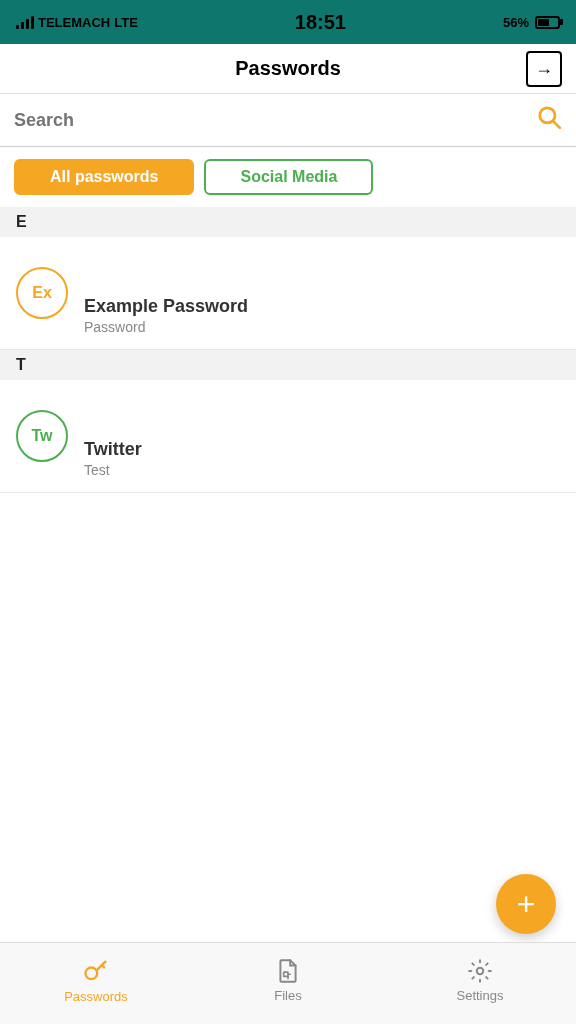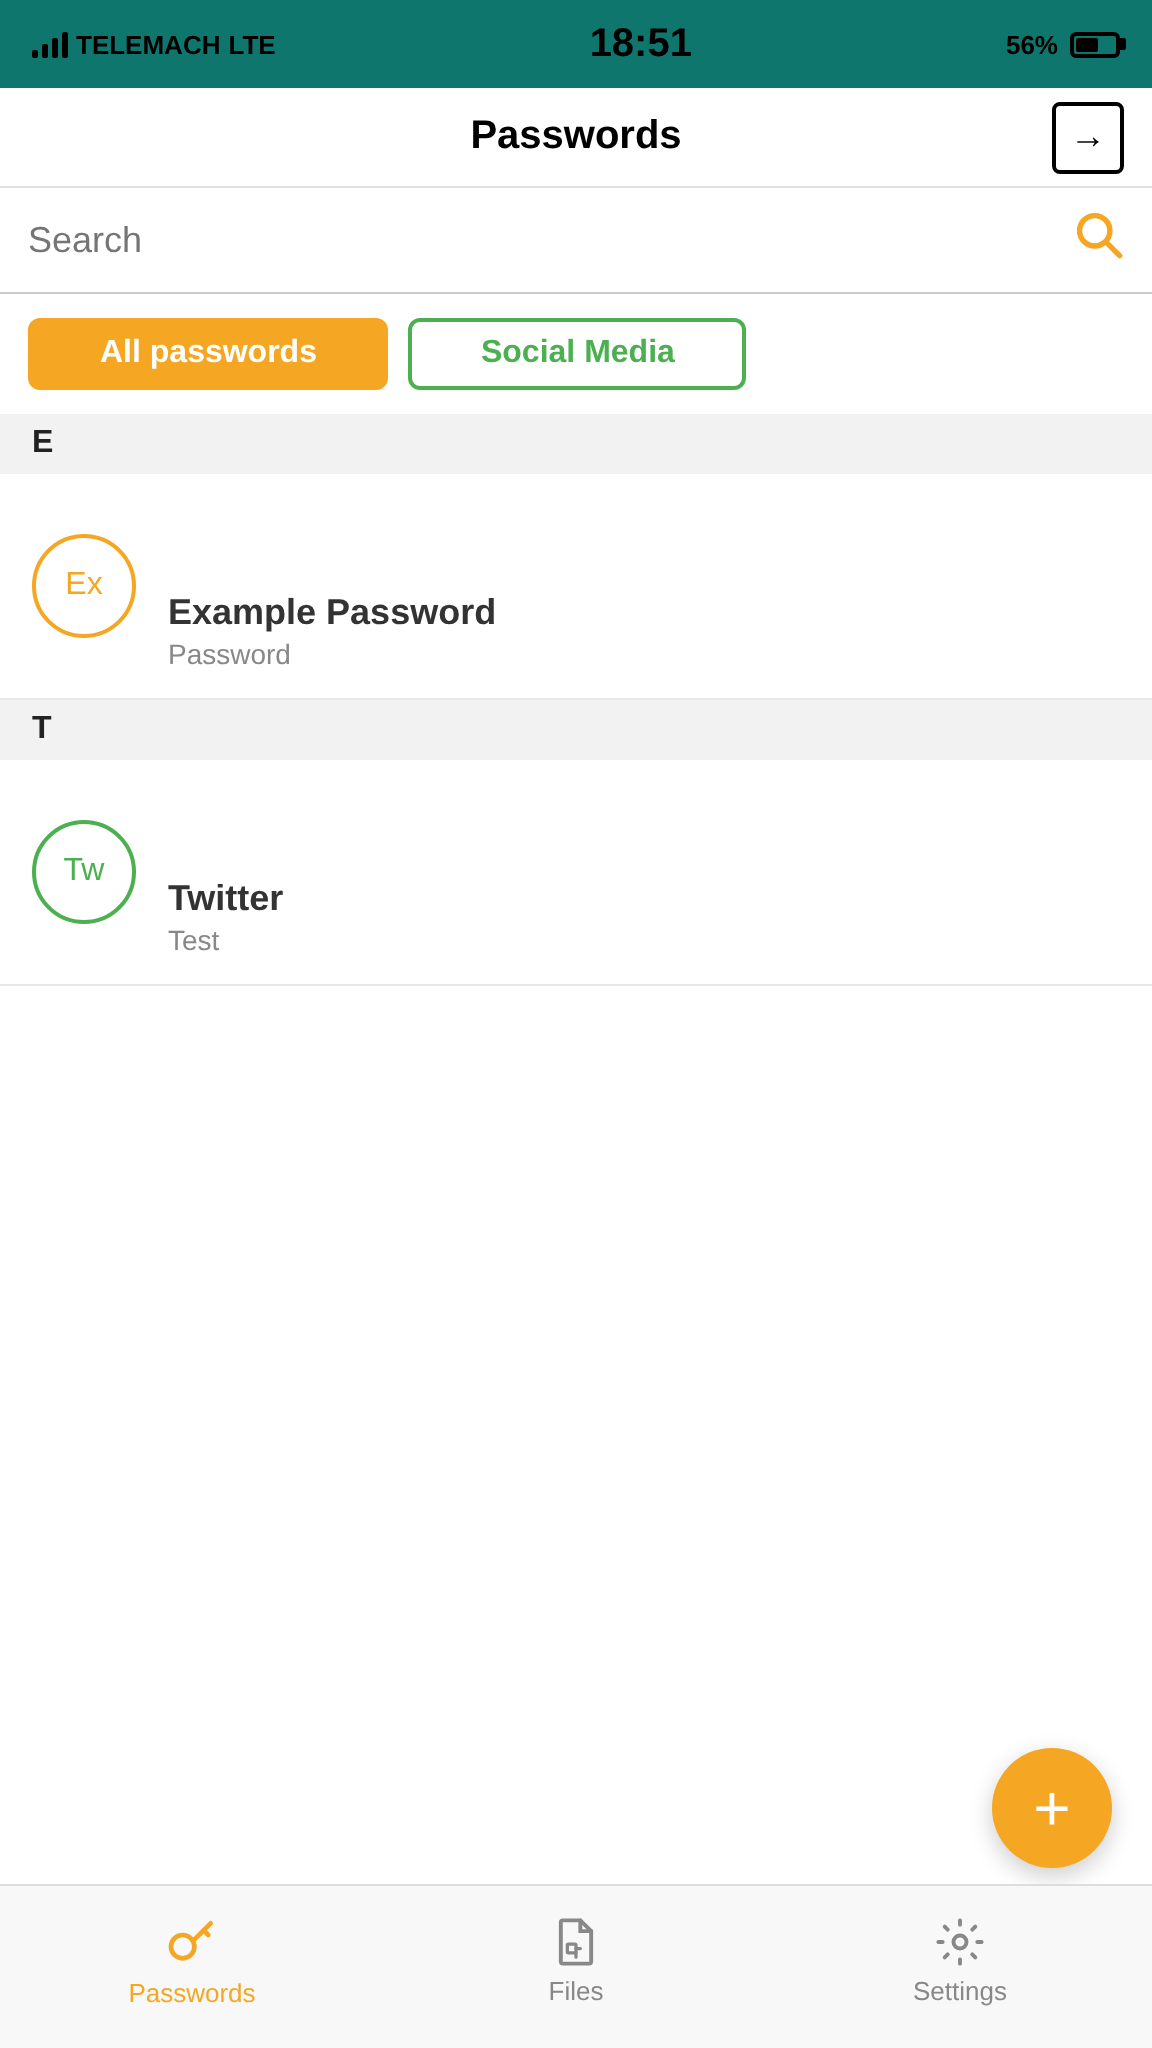--- a/index.html
+++ b/index.html
@@ -124,20 +124,21 @@
       align-items: center;
       justify-content: space-between;
     }
     .search-input {
       border: none;
       outline: none;
       font-size: 18px;
       color: #aaa;
       background: transparent;
       width: 100%;
+      font-weight: bold;
     }
     .search-icon-wrap {
       color: #f5a623;
       font-size: 22px;
     }
 
     
     .filter-tabs {
       padding: 12px 14px;
       display: flex;
@@ -183,21 +184,21 @@
     }
     .avatar-circle {
       width: 52px;
       height: 52px;
       border-radius: 50%;
       border: 2px solid;
       display: flex;
       align-items: center;
       justify-content: center;
       font-size: 16px;
-      font-weight: 400;
+      font-weight: 700;
       flex-shrink: 0;
       margin-right: 16px;
     }
     .avatar-orange {
       border-color: #f5a623;
       color: #f5a623;
     }
     .avatar-green {
       border-color: #4caf50;
       color: #4caf50;

